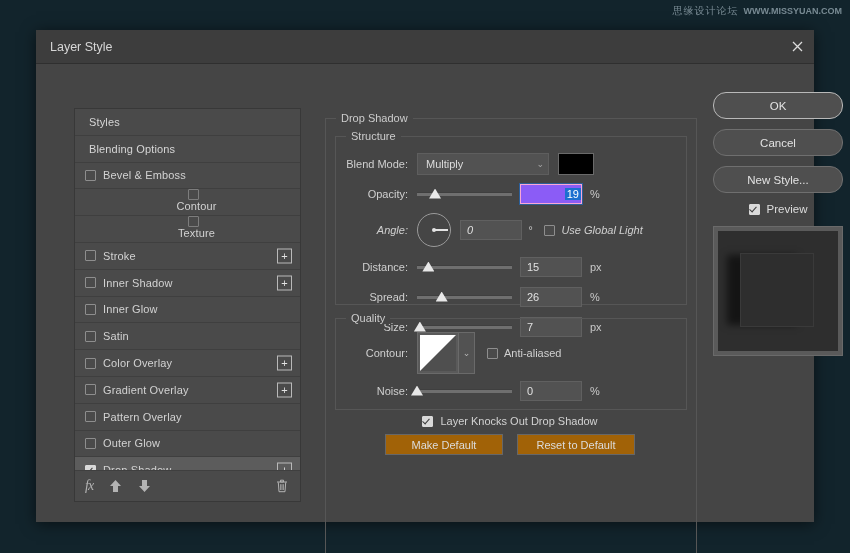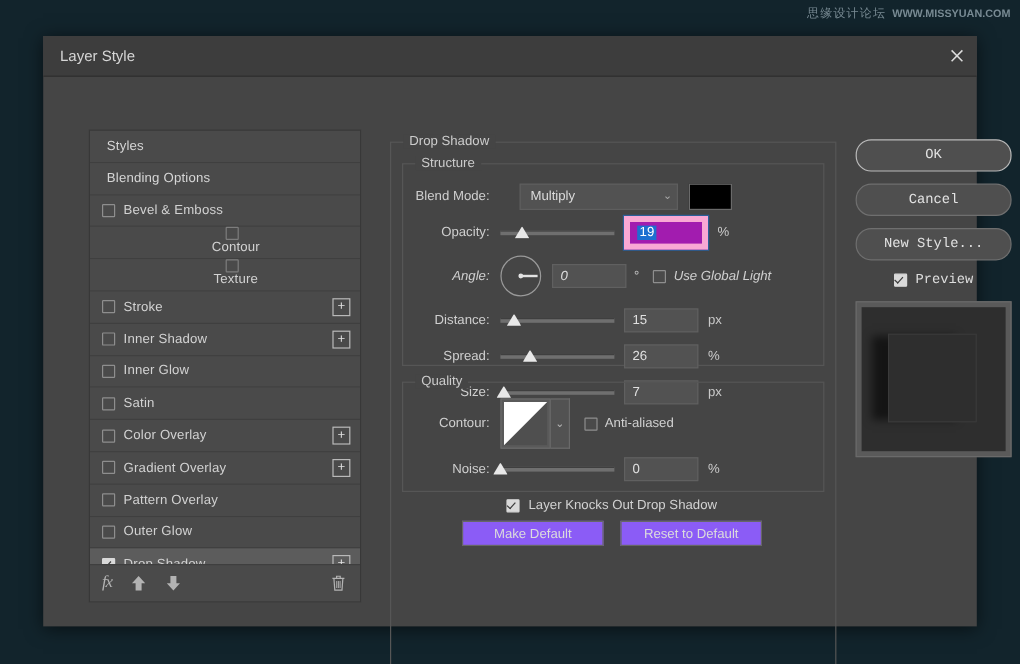--- a/index.html
+++ b/index.html
@@ -97,21 +97,21 @@
   #gQual{left:9px;top:199px;width:350px;height:90px;}
 
   .row{display:flex;align-items:center;height:21px;margin-bottom:9px;}
   .rlabel{
     width:72px;text-align:right;margin-right:9px;font-size:11px;color:#cfcfcf;
     flex:none;
   }
   .ddown{
     width:118px;height:20px;background:#525252;border:1px solid #5e5e5e;
     display:flex;align-items:center;justify-content:space-between;
-    padding:0 4px 0 8px;font-size:11px;color:#dcdcdc;cursor:pointer;margin-left:16px;
+    padding:0 4px 0 8px;font-size:11px;color:#dcdcdc;cursor:pointer;
   }
   .ddown .carettiny{font-size:9px;color:#a8a8a8;}
   .swatch{
     width:34px;height:20px;background:#000000;border:1px solid #6a6a6a;
     margin-left:9px;cursor:pointer;flex:none;
   }
   .slider{
     position:relative;width:95px;height:14px;flex:none;margin-right:8px;
     display:flex;align-items:center;cursor:pointer;
   }
@@ -119,21 +119,21 @@
   .thumb{
     position:absolute;top:2px;width:12px;height:10px;
     background:#e8e8e8;
     clip-path:polygon(50% 0,100% 100%,0 100%);
   }
   .numfield{
     width:54px;height:18px;background:#525252;border:1px solid #606060;
     font-size:11px;color:#e0e0e0;display:flex;align-items:center;
     padding-left:6px;flex:none;cursor:text;
   }
-  .numfield.focused{border:5px solid #f9a8d4;box-shadow:0 0 0 1px #2b5f99;background:#a21caf;}
+  .numfield.focused{border:1px solid #f9a8d4;box-shadow:0 0 0 1px #2b5f99;background:#8b5cf6;justify-content:flex-end;}
   .numfield.focused .val{background:#1d6fd0;color:#ffffff;padding:0 2px;}
   .unit{margin-left:8px;font-size:11px;color:#c9c9c9;}
 
   .dial{
     width:32px;height:32px;border-radius:50%;border:1px solid #9a9a9a;
     position:relative;flex:none;cursor:pointer;
   }
   .dial .hand{
     position:absolute;left:50%;top:50%;width:14px;height:2px;background:#e3e3e3;
     transform-origin:0 50%;transform:translateY(-50%) rotate(0deg);
@@ -164,27 +164,27 @@
   }
 
   .bottomline{
     position:absolute;left:9px;top:296px;width:350px;
     display:flex;flex-direction:column;align-items:center;
   }
   .knockout{display:flex;align-items:center;cursor:pointer;margin-bottom:7px;}
   .knockout .lbl{font-size:11px;color:#d2d2d2;}
   .btnrow{display:flex;gap:14px;}
   .smallbtn{
-    min-width:96px;height:19px;background:#8b5cf6;border:1px solid #676767;
+    min-width:96px;height:19px;background:#a16207;border:1px solid #676767;
     display:flex;align-items:center;justify-content:center;
     font-size:11px;color:#dcdcdc;cursor:pointer;padding:0 10px;
   }
 
   
-  .right{position:absolute;left:677px;top:52px;width:130px;font-family:Liberation Mono, monospace;}
+  .right{position:absolute;left:677px;top:28px;width:130px;}
   .bigbtn{
     width:128px;height:25px;border-radius:13px;background:#4f4f4f;
     border:1px solid #6f6f6f;display:flex;align-items:center;justify-content:center;
     font-size:11.5px;color:#e2e2e2;margin-bottom:10px;cursor:pointer;
   }
   .bigbtn.primary{border:1px solid #b9b9b9;}
   .preview-chk{display:flex;align-items:center;justify-content:center;cursor:pointer;margin-top:2px;}
   .preview-chk .lbl{font-size:11.5px;color:#dddddd;}
   .preview-box{
     width:128px;height:128px;margin-top:11px;

